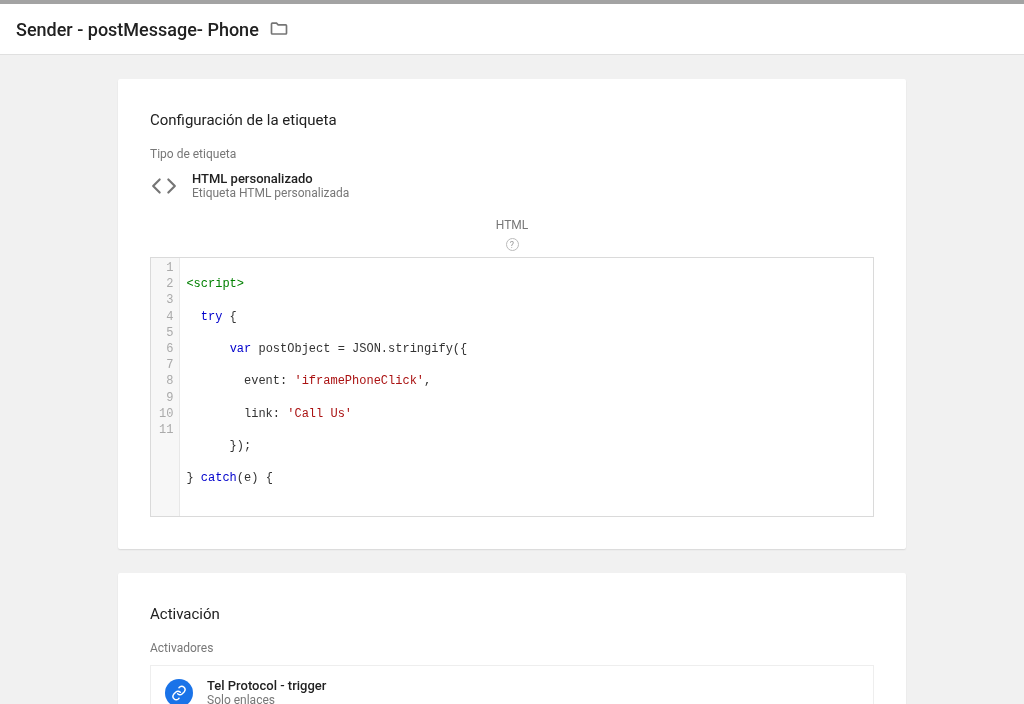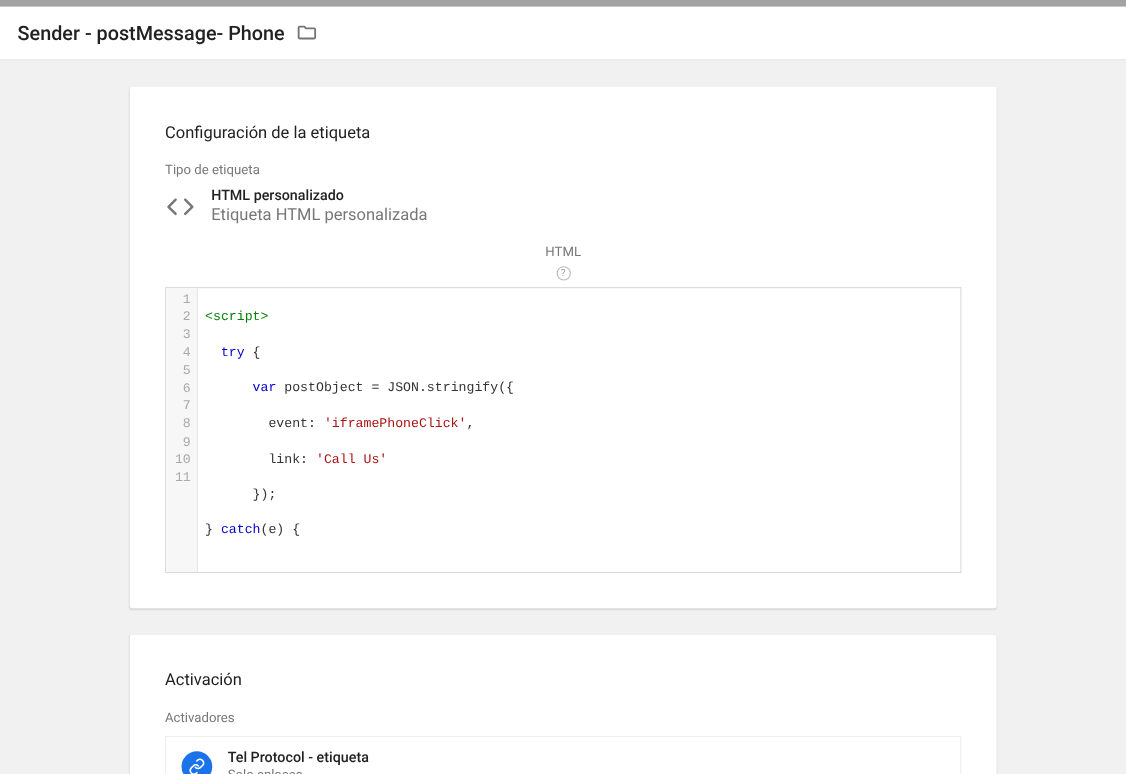--- a/index.html
+++ b/index.html
@@ -7,21 +7,21 @@
     font-family: Roboto, "Helvetica Neue", Arial, sans-serif;
     background: #f1f1f1;
     color: #212121;
     width: 1024px;
     height: 704px;
     overflow: hidden;
   }
   .topbar {
     height: 55px;
     background: #fff;
-    border-top: 6px solid #a3a3a3;
+    border-top: 4px solid #a3a3a3;
     border-bottom: 1px solid #e0e0e0;
     display: flex;
     align-items: center;
     padding: 0 16px;
   }
   .title {
     font-size: 18px;
     font-weight: 500;
     color: #212121;
     margin-right: 10px;
@@ -59,21 +59,21 @@
     margin-bottom: 18px;
   }
   .code-brackets {
     width: 28px;
     height: 28px;
     display: flex;
     align-items: center;
     justify-content: center;
   }
   .tag-type-name { font-size: 13px; font-weight: 500; color: #212121; }
-  .tag-type-sub { font-size: 15px; color: #777; }
+  .tag-type-sub { font-size: 12px; color: #777; }
   .html-label-row { display:flex; align-items:center; gap:6px; margin-bottom:6px;flex-direction:column;}
   .html-label { font-size: 12px; color: #777; }
   .help-icon {
     width: 13px; height: 13px; border: 1px solid #bbb; border-radius: 50%;
     font-size: 9px; color: #999; display:flex; align-items:center; justify-content:center;
   }
   .code-box {
     border: 1px solid #dadada;
     height: 260px;
     display: flex;
@@ -182,18 +182,18 @@
     <div class="card-title">Activación</div>
     <div class="label-small">Activadores</div>
     <div class="trigger-row">
       <span class="trigger-icon">
         <svg width="16" height="16" viewBox="0 0 24 24" fill="none" stroke="#fff" stroke-width="2.2" stroke-linecap="round" stroke-linejoin="round">
           <path d="M10 13a5 5 0 0 0 7 0l3-3a5 5 0 0 0-7-7l-1 1"></path>
           <path d="M14 11a5 5 0 0 0-7 0l-3 3a5 5 0 0 0 7 7l1-1"></path>
         </svg>
       </span>
       <div>
-        <div class="trigger-name">Tel Protocol - etiqueta</div>
+        <div class="trigger-name">Tel Protocol - trigger</div>
         <div class="trigger-sub">Solo enlaces</div>
       </div>
     </div>
   </div>
 </div>
 
 </body></html>

